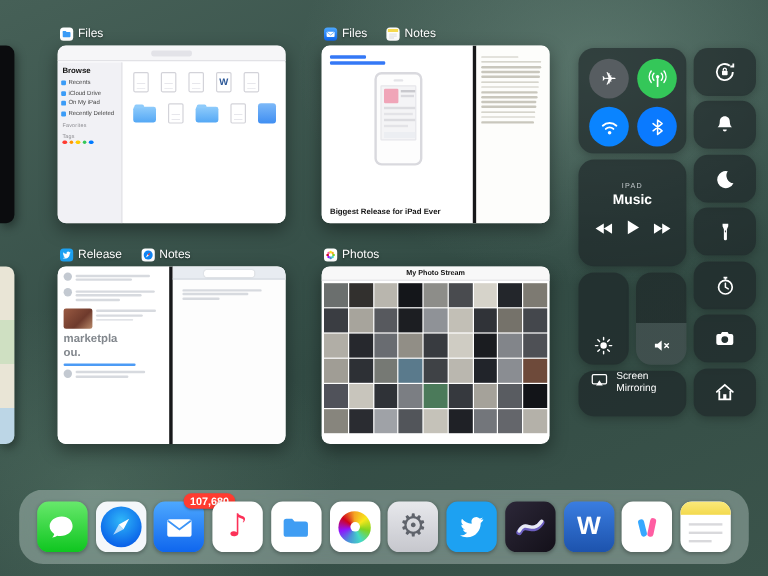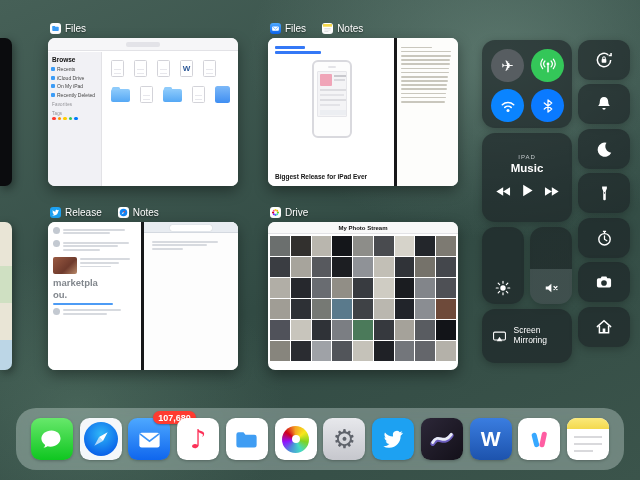--- a/index.html
+++ b/index.html
@@ -81,21 +81,21 @@
   .cc-tile{background:rgba(26,33,35,.62);border-radius:13px;box-shadow:0 2px 8px rgba(0,0,0,.25);}
   .cc-conn{left:482px;top:40px;width:90px;height:88px;display:grid;grid-template-columns:1fr 1fr;gap:7px;padding:9px;}
   .cc-circle{width:33px;height:33px;border-radius:50%;display:flex;align-items:center;justify-content:center;}
   .cc-music{left:482px;top:133px;width:90px;height:89px;display:flex;flex-direction:column;align-items:center;justify-content:center;gap:2px;color:#fff;}
   .mu-dev{font-size:6px;letter-spacing:1px;color:#c4cacd;}
   .mu-app{font-size:11.5px;font-weight:600;}
   .mu-controls{display:flex;align-items:center;gap:9px;margin-top:7px;}
   .slider{top:227px;width:42px;height:77px;display:flex;align-items:flex-end;justify-content:center;padding-bottom:7px;position:absolute;}
   .sl-bright{left:482px;}
   .sl-vol{left:530px;background:linear-gradient(rgba(26,33,35,.62) 0 55%,rgba(70,80,82,.62) 55%);}
-  .cc-mirror{left:482px;top:309px;width:90px;height:54px;display:flex;align-items:center;justify-content:center;gap:6px;color:#fff;padding:0 6px;}
+  .cc-mirror{left:482px;top:309px;width:90px;height:38px;display:flex;justify-content:center;gap:6px;color:#fff;padding:0 6px;}
   .mir-text{font-size:8.5px;line-height:1.15;width:50px;}
   .cc-btn{left:578px;width:52px;height:40px;border-radius:12px;background:rgba(26,33,35,.62);display:flex;align-items:center;justify-content:center;box-shadow:0 2px 8px rgba(0,0,0,.25);}
   .glyph{color:#fff;font-family:"DejaVu Sans",sans-serif;}
   
   .dock{left:16px;top:408px;width:608px;height:62px;border-radius:20px;background:rgba(245,248,248,.30);
     backdrop-filter:blur(14px) saturate(1.3);display:flex;align-items:center;justify-content:space-evenly;padding:0 8px;}
   .dock-icon{position:relative;width:42px;height:42px;border-radius:9.5px;display:flex;align-items:center;justify-content:center;box-shadow:0 1px 3px rgba(0,0,0,.25);}
   .ic-messages{background:linear-gradient(#67e86b,#0fc620);}
   .ic-safari{background:#f4f7fa;}
   .saf-circle{position:absolute;width:34px;height:34px;border-radius:50%;background:radial-gradient(circle at 50% 35%,#2fb7f8,#0a63e9 75%);}
@@ -182,21 +182,21 @@
           <circle cx="12" cy="5.5" r="3" fill="#f8e71c"></circle>
           <circle cx="18.5" cy="12" r="3" fill="#7ed321"></circle>
           <circle cx="12" cy="18.5" r="3" fill="#4a90d9"></circle>
           <circle cx="5.5" cy="12" r="3" fill="#d0021b"></circle>
           <circle cx="16.5" cy="7.5" r="2.6" fill="#f5a623"></circle>
           <circle cx="16.5" cy="16.5" r="2.6" fill="#44d9c5"></circle>
           <circle cx="7.5" cy="16.5" r="2.6" fill="#9013fe"></circle>
           <circle cx="7.5" cy="7.5" r="2.6" fill="#f55a9b"></circle>
         </svg>
     </span>
-    <span>Drive</span>
+    <span>Photos</span>
   </div>
 
   <div class="abs app-card card-files">
     <div class="f-toolbar">
         <div class="f-seg"></div>
       </div>
     <div class="f-side">
       <div class="f-browse">Browse</div>
       <div>
           <div class="f-item">

